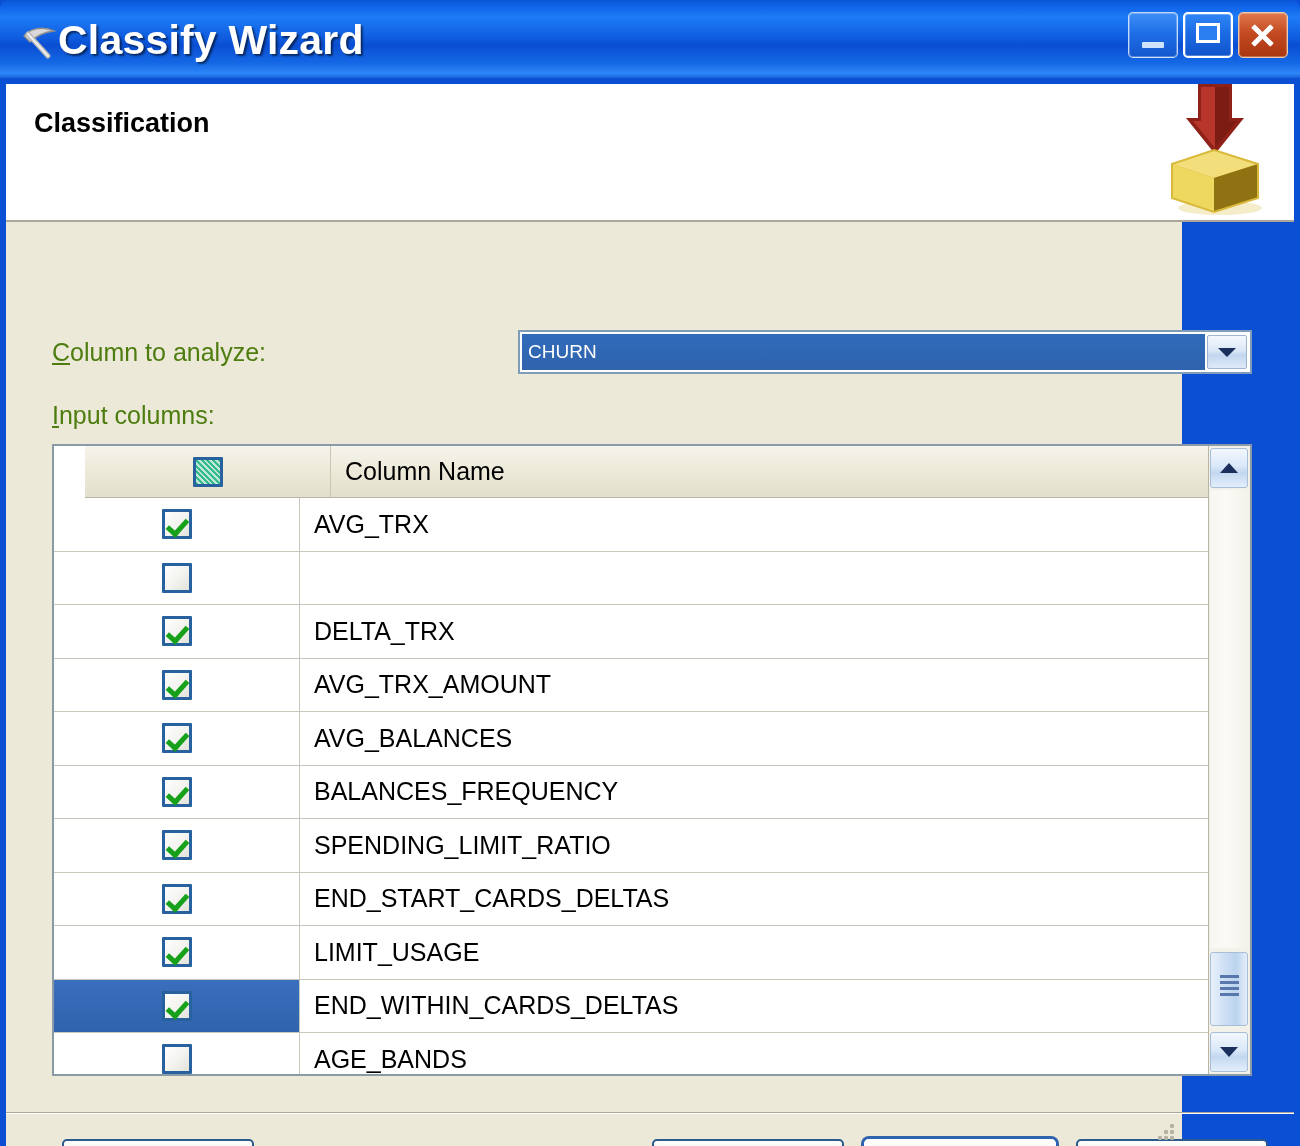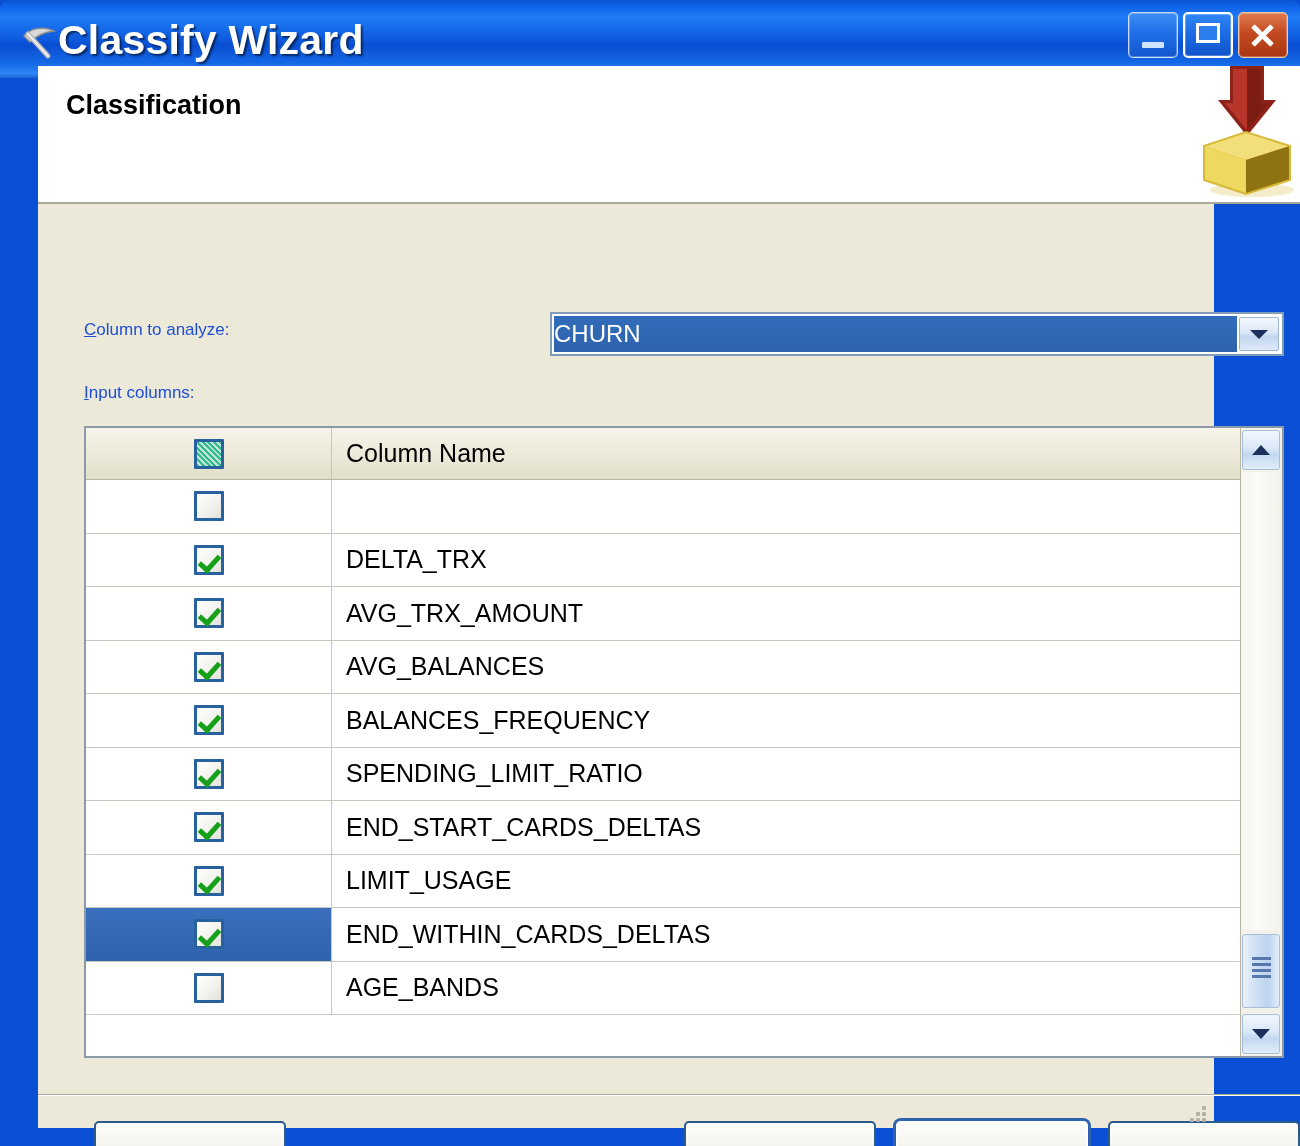--- a/index.html
+++ b/index.html
@@ -105,26 +105,25 @@
     width: 27px; height: 5px;
     background: #ffffff;
     border-radius: 1px;
   }
   .glyph-close:before { transform: rotate(45deg); }
   .glyph-close:after  { transform: rotate(-45deg); }
 
   
   .client {
     position: absolute;
-    left: 6px; top: 66px;
+    left: 6px; top: 84px;
     width: 1176px;
     height: 1062px;
     background: #ece9d8;
     box-sizing: border-box;
-    margin-left: 32px;
   }
 
   
   .header-band {
     position: absolute;
     left: 0; top: 0;
     width: 1288px; height: 138px;
     background: #ffffff;
     border-bottom: 2px solid #aca899;
     box-sizing: border-box;
@@ -146,22 +145,22 @@
   
   .content {
     position: absolute;
     left: 0; top: 138px;
     width: 1288px;
     height: 890px;
   }
 
   .lbl {
     position: absolute;
-    font-size: 17px;
-    color: #1d4ed8;
+    font-size: 25px;
+    color: #4d7c0f;
     white-space: nowrap;
   }
   .lbl u { text-decoration: underline; }
 
   .lbl-analyze { left: 46px; top: 116px; }
   .lbl-input   { left: 46px; top: 179px; }
 
   
   .combo {
     position: absolute;
@@ -172,23 +171,24 @@
     box-sizing: border-box;
     display: flex;
     align-items: stretch;
   }
   .combo-value {
     flex: 1;
     margin: 2px;
     background: #2f63ad;
     background: linear-gradient(to bottom,#316cba 0%, #2f63ad 100%);
     color: #ffffff;
-    font-size: 24px;
+    font-size: 19px;
     display: flex;
     align-items: center;
+    padding-left: 6px;
     box-sizing: border-box;
     overflow: hidden;
     white-space: nowrap;
   }
   .combo-btn {
     width: 40px;
     margin: 3px 3px 3px 0;
     background: linear-gradient(to bottom,#f4f8fd 0%, #dce8f7 45%, #c2d6ef 60%, #dfeaf8 100%);
     border: 1px solid #9cb4cf;
     box-sizing: border-box;
@@ -208,20 +208,21 @@
   
   .listbox {
     position: absolute;
     left: 46px; top: 222px;
     width: 1200px;
     height: 632px;
     background: #ffffff;
     border: 2px solid #8a9aa8;
     box-sizing: border-box;
     overflow: hidden;
+    padding-left: 31px;
   }
   .list-head {
     display: flex;
     height: 52px;
     background: linear-gradient(to bottom,#f6f4ec 0%, #ece9d8 52%, #e2dfcc 100%);
     border-bottom: 1px solid #b9b5a4;
     box-sizing: border-box;
     align-items: center;
   }
   .head-cb-cell {
@@ -487,20 +488,26 @@
       <div class="listbox">
 
         <div class="list-head">
           <div class="head-cb-cell">
             <span class="cbox indeterminate"></span>
           </div>
           <div class="head-name-cell">Column Name</div>
         </div>
 
         <div class="rows">
+            <div class="row">
+              <div class="cb-cell">
+                <span class="cbox checked"></span>
+              </div>
+              <div class="name-cell">AVG_TRX</div>
+            </div>
             <div class="row">
               <div class="cb-cell">
                 <span class="cbox"></span>
               </div>
             </div>
             <div class="row">
               <div class="cb-cell">
                 <span class="cbox checked"></span>
               </div>
               <div class="name-cell">DELTA_TRX</div>

